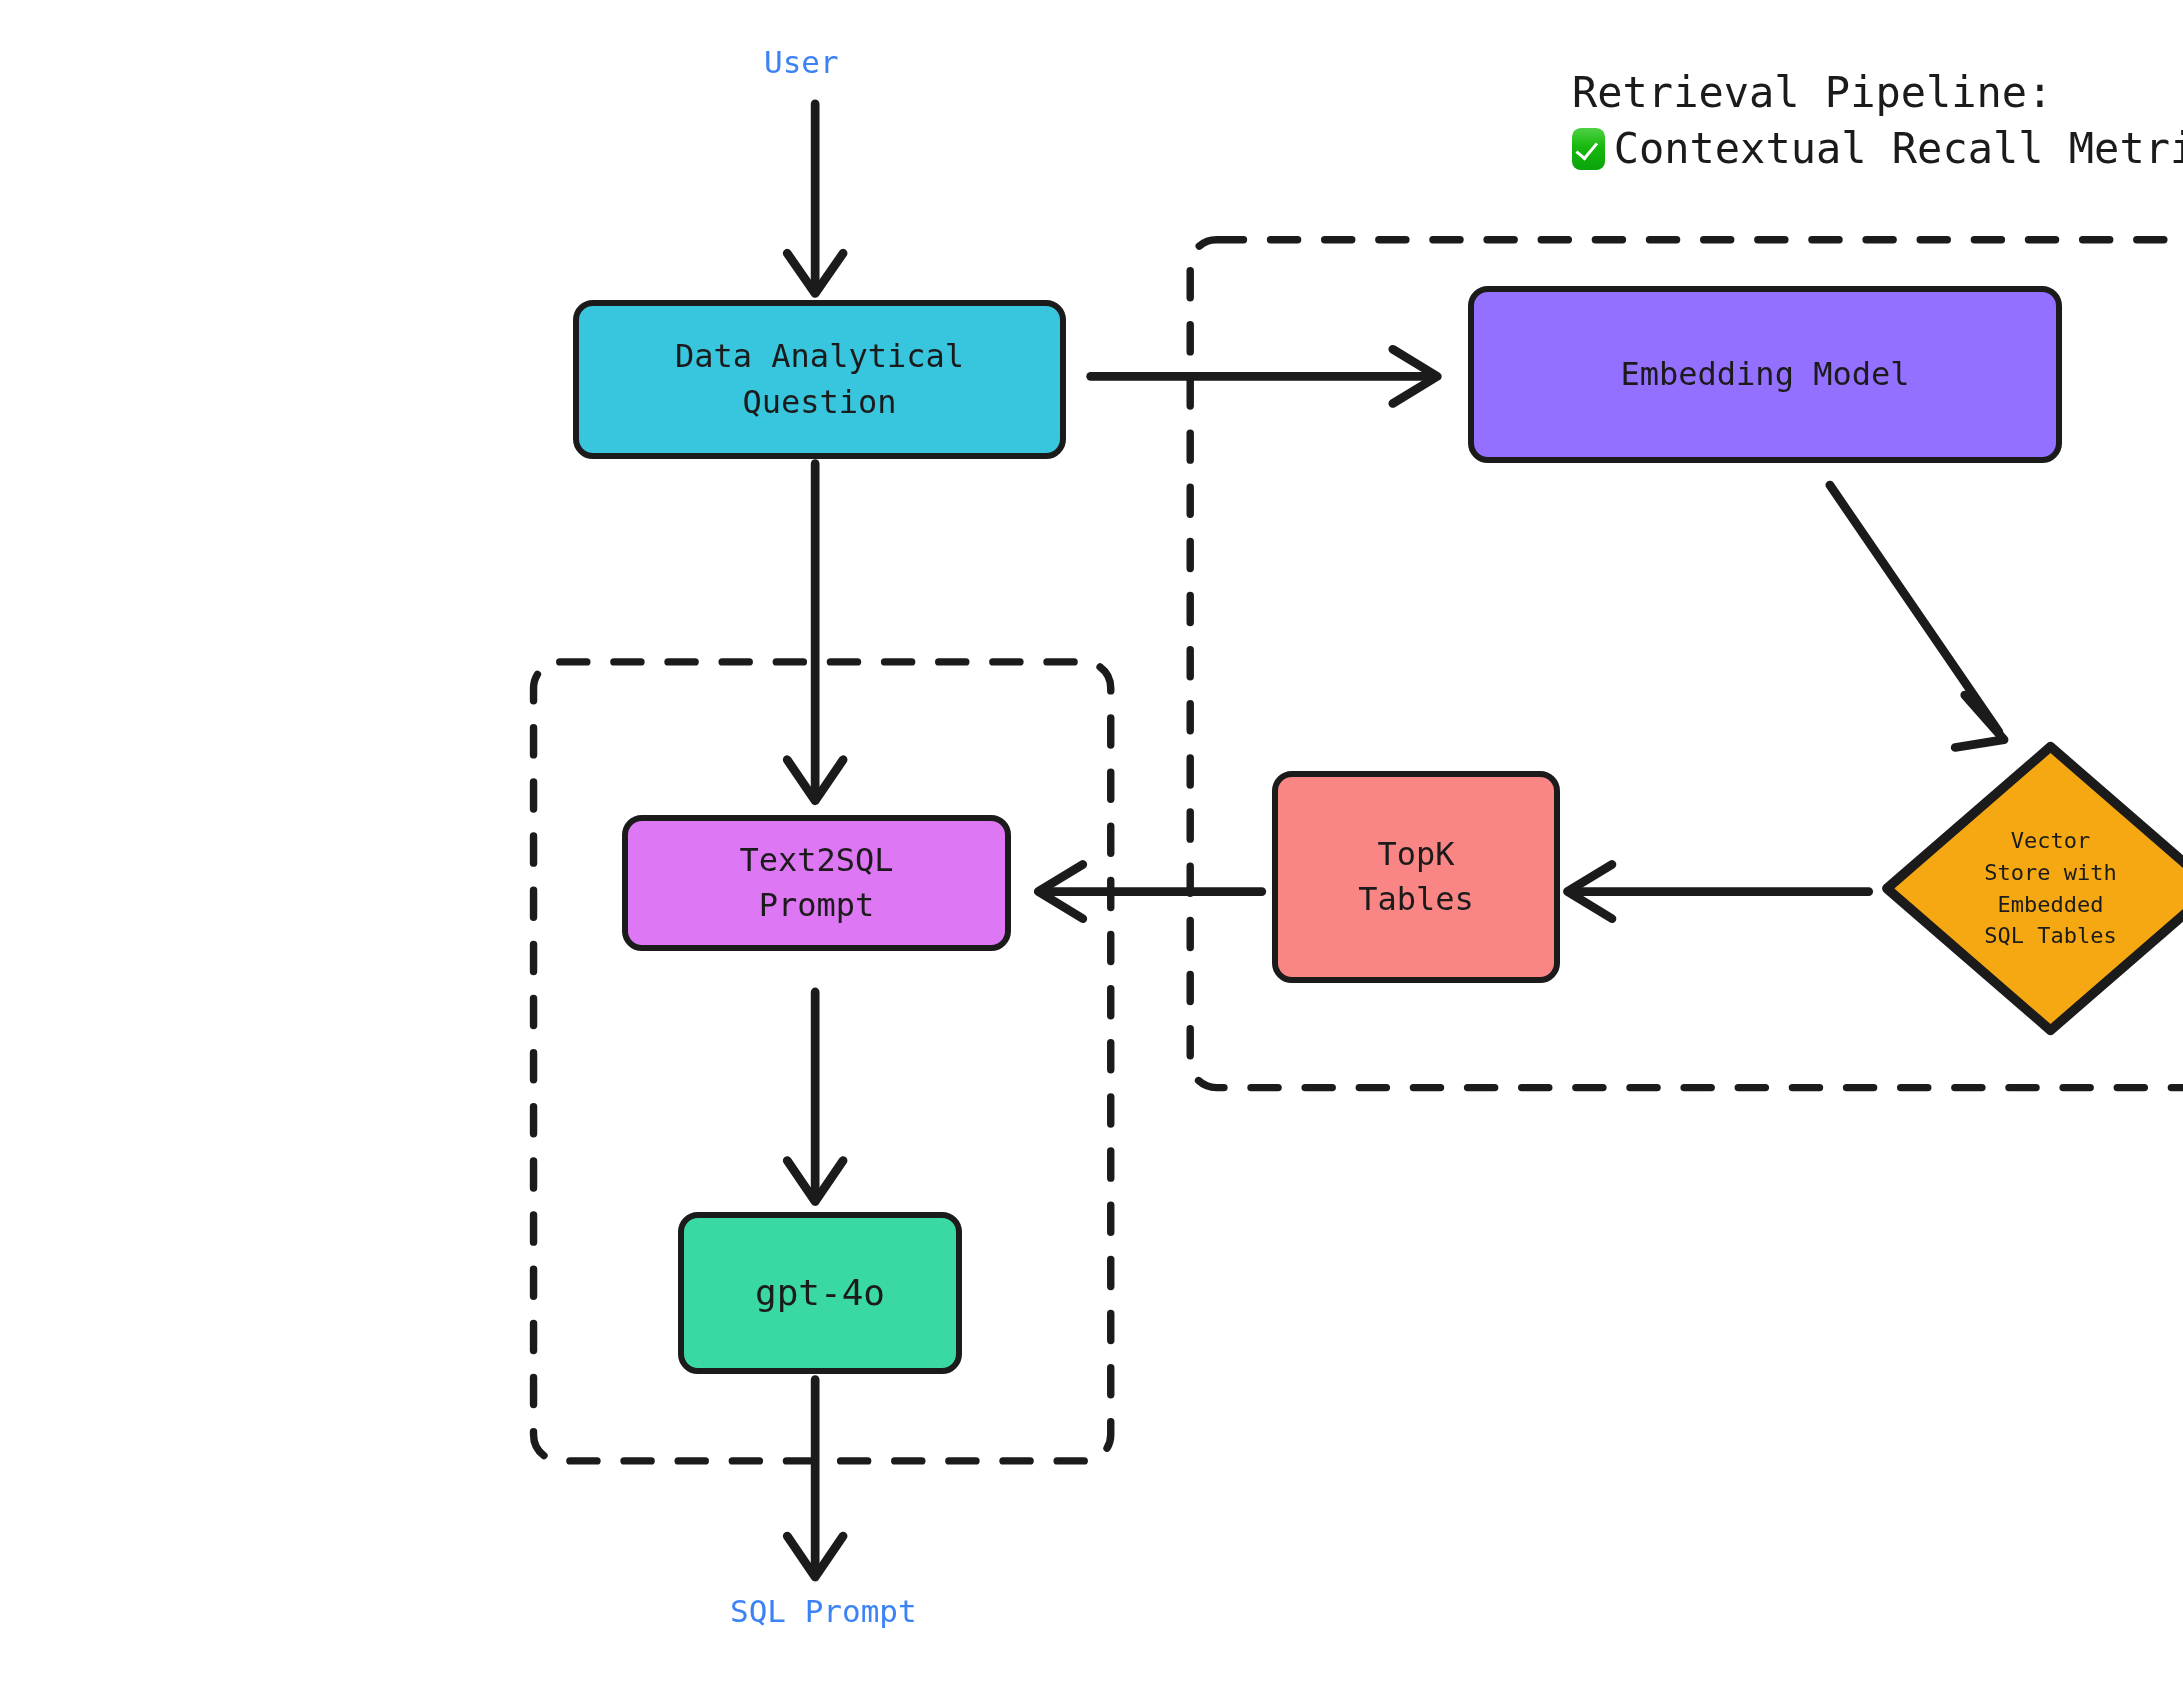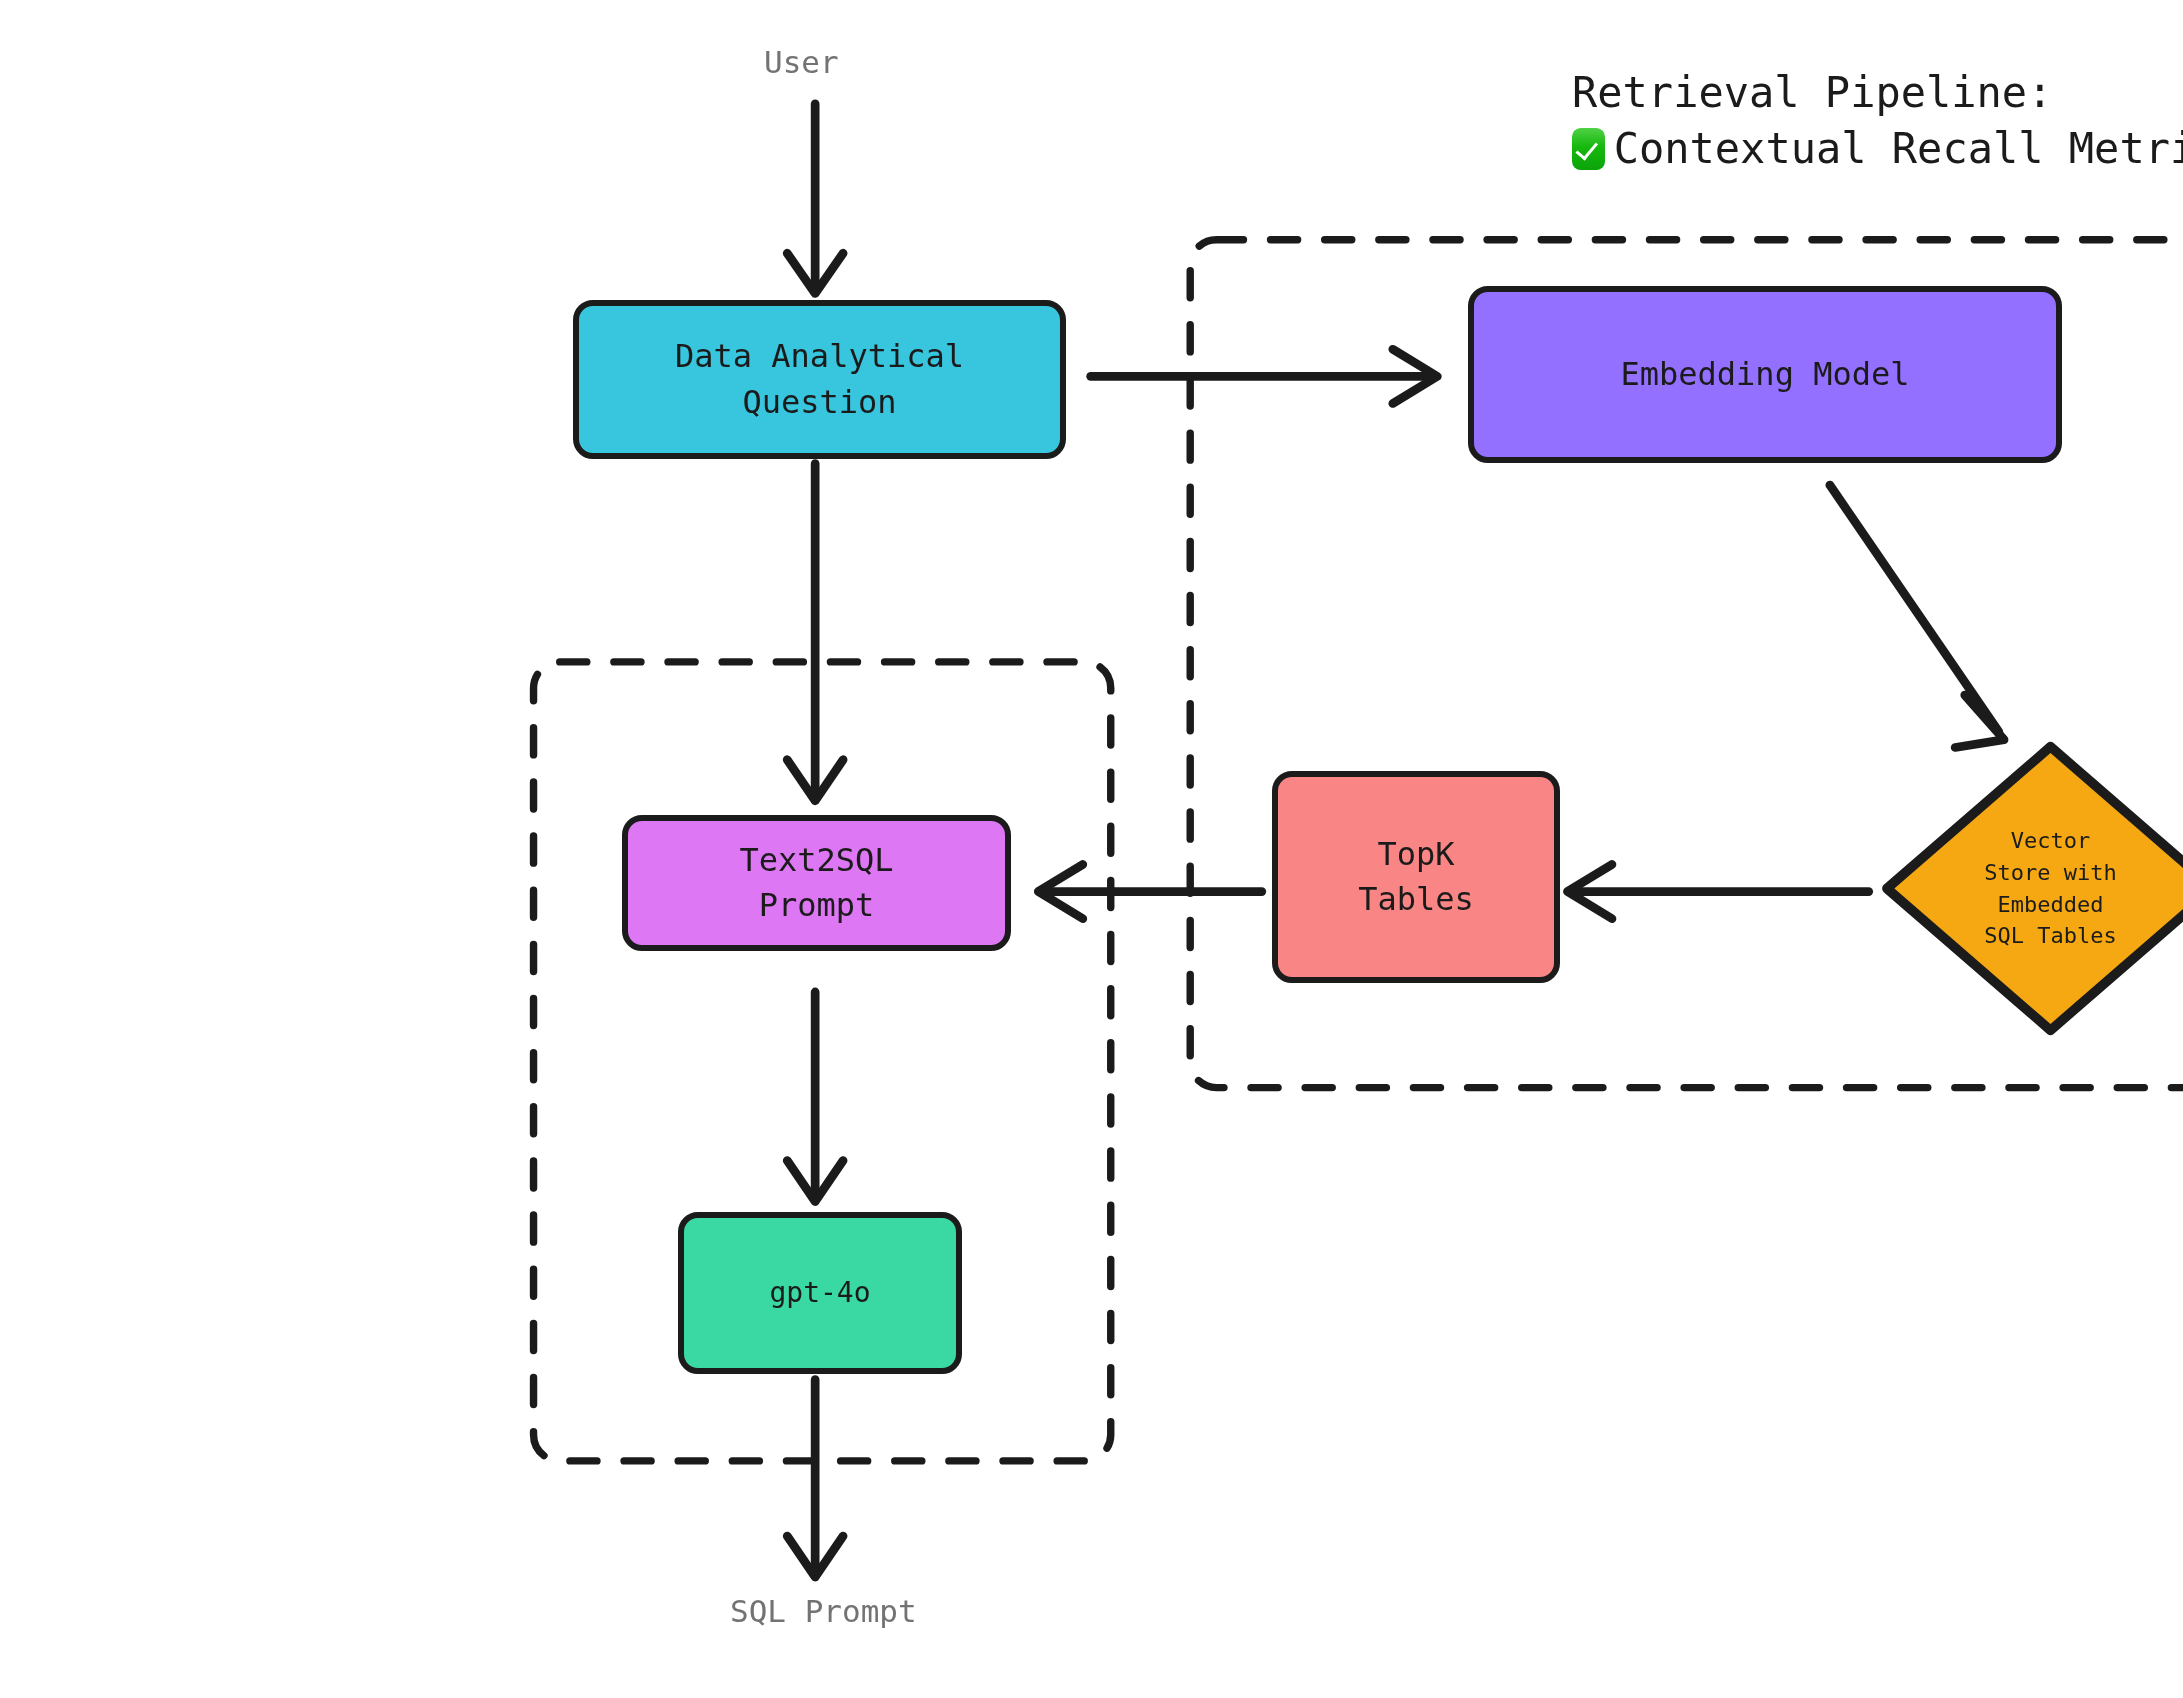--- a/index.html
+++ b/index.html
@@ -55,21 +55,21 @@
     font-size: 32px;
   }
   #node-topk {
     left: 1272px; top: 771px; width: 288px; height: 212px;
     background: #FA8585;
     font-size: 32px;
   }
   #node-gpt4o {
     left: 678px; top: 1212px; width: 284px; height: 162px;
     background: #3AD9A4;
-    font-size: 28px;
+    font-size: 36px;
   }
   
   #node-vectorstore {
     position: absolute;
     left: 1878px; top: 738px;
     width: 345px; height: 301px;
   }
   #node-vectorstore .diamond-text {
     position: absolute;
     left: 0; top: 0;
@@ -79,21 +79,21 @@
     justify-content: center;
     text-align: center;
     white-space: pre-line;
     color: #1b1b1b;
     font-size: 22px;
     line-height: 1.45;
     font-family: "DejaVu Sans Mono", "Liberation Mono", monospace;
   }
   .plain-label {
     position: absolute;
-    color: #737373;
+    color: #3b82f6;
     font-family: "DejaVu Sans Mono", "Liberation Mono", monospace;
     font-size: 31px;
     white-space: nowrap;
   }
   #label-user { left: 764px; top: 44px; }
   #label-sqloutput { left: 730px; top: 1593px; }
   .pipeline-caption {
     position: absolute;
     color: #1b1b1b;
     font-family: "DejaVu Sans Mono", "Liberation Mono", monospace;

